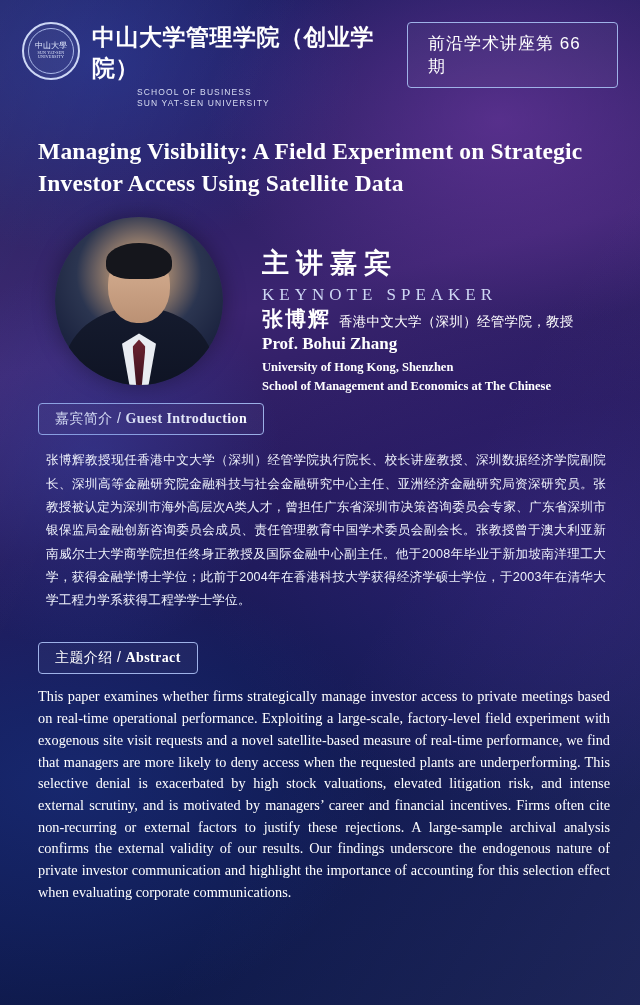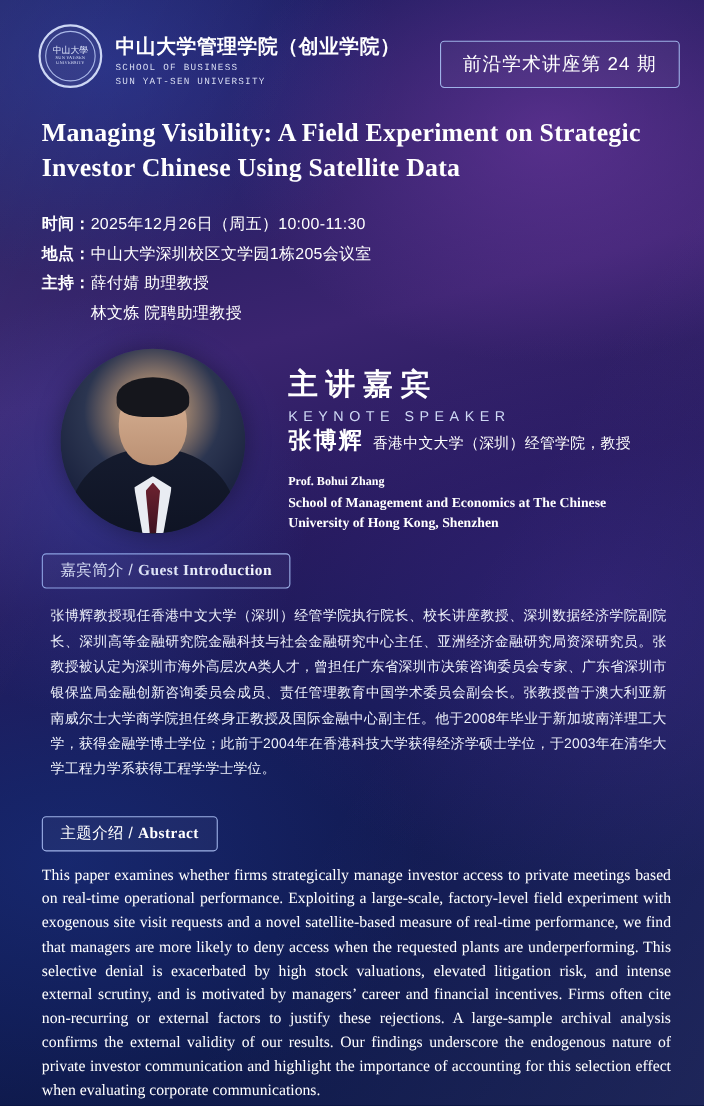--- a/index.html
+++ b/index.html
@@ -40,22 +40,22 @@
     width: 420px; height: 420px;
     border-radius: 50%;
     background: radial-gradient(circle, rgba(60,90,200,0.30), rgba(60,90,200,0) 65%);
     pointer-events: none;
   }
 
   
   .header {
     position: relative;
     display: flex;
-    align-items: flex-end;
-    padding: 22px 22px 0 35px;
+    align-items: flex-start;
+    padding: 22px 22px 0 22px;
   }
   .logo-badge {
     width: 54px; height: 54px;
     border-radius: 50%;
     border: 2px solid #cdd7f5;
     display: flex; align-items: center; justify-content: center;
     flex: 0 0 auto;
     background: rgba(255,255,255,0.05);
   }
   .logo-inner {
@@ -70,32 +70,33 @@
     text-align: center;
   }
   .logo-inner .cn { font-size: 8px; letter-spacing: 0; }
   .logo-inner .en { font-size: 4px; letter-spacing: .2px; }
   .school {
     margin-left: 12px;
     color: #ffffff;
   }
   .school .cn-name {
     font-family: Liberation Mono, monospace;
-    font-size: 18px;
+    font-size: 23px;
     font-weight: bold;
     letter-spacing: .5px;
     color: #ffffff;
   }
   .school .en-name {
-    font-family: Liberation Mono, monospace;
+    font-family: Liberation Sans, sans-serif;
     font-size: 8.5px;
     letter-spacing: 1.1px;
     color: #d7dcf2;
     margin-top: 3px;
     line-height: 1.35;
+    margin-left: 45px;
   }
   .series-badge {
     margin-left: auto;
     border: 1.5px solid #9fb2e8;
     border-radius: 4px;
     padding: 9px 20px;
     color: #ffffff;
     font-family: "Liberation Sans", sans-serif;
     font-size: 17px;
     letter-spacing: 1px;
@@ -183,58 +184,58 @@
     position: absolute;
     left: 50%; top: 26px;
     transform: translateX(-50%);
     width: 66px; height: 36px;
     border-radius: 50% 50% 36% 36%;
     background: #15161c;
   }
 
   .keynote-block {
     position: absolute;
-    left: 262px; top: 18px;
+    left: 262px; top: 32px;
     right: 10px;
   }
   .keynote-cn {
     color: #ffffff;
     font-family: "Liberation Sans", sans-serif;
     font-size: 27px;
     font-weight: bold;
     letter-spacing: 7px;
   }
   .keynote-en {
     color: #cfd8f4;
-    font-family: Liberation Sans, sans-serif;
-    font-size: 13px;
+    font-family: Liberation Serif, serif;
+    font-size: 17px;
     letter-spacing: 5px;
     margin-top: 4px;
   }
   .speaker-name-row {
     color: #ffffff;
     white-space: nowrap;
   }
   .speaker-name-cn {
     font-family: "Liberation Sans", sans-serif;
     font-size: 21px;
     font-weight: bold;
     letter-spacing: 2px;
   }
   .speaker-affil-cn {
     font-family: "Liberation Sans", sans-serif;
     font-size: 13.5px;
     letter-spacing: .3px;
     margin-left: 8px;
   }
   .speaker-name-en {
-    margin-top: 18px;
-    color: #ffffff;
-    font-family: "Liberation Serif", serif;
-    font-size: 11px;
+    margin-top: 1px;
+    color: #ffffff;
+    font-family: "Liberation Serif", serif;
+    font-size: 17px;
     font-weight: bold;
   }
   .speaker-affil-en {
     margin-top: 4px;
     color: #ffffff;
     font-family: "Liberation Serif", serif;
     font-weight: bold;
     font-size: 12.5px;
     line-height: 1.45;
   }
@@ -295,61 +296,47 @@
         <span class="en">SUN YAT-SEN UNIVERSITY</span>
       </div>
     </div>
     <div class="school">
       <div class="cn-name">中山大学管理学院（创业学院）</div>
       <div class="en-name">
         <div>SCHOOL OF BUSINESS</div>
         <div>SUN YAT-SEN UNIVERSITY</div>
       </div>
     </div>
-    <div class="series-badge">前沿学术讲座第 24 期</div>
-  </div>
-
-  
-  <div class="title">Managing Visibility: A Field Experiment on Strategic Investor Chinese Using Satellite Data</div>
-
-  
-  <div class="meta">
-    <div class="row">
-      <span class="label">时间：</span><span>2025年12月26日（周五）10:00-11:30</span>
-    </div>
-    <div class="row">
-      <span class="label">地点：</span><span>中山大学深圳校区文学园1栋205会议室</span>
-    </div>
-    <div class="row">
-      <span class="label">主持：</span><span class="host-lines">
-        <span style="display:block">薛付婧 助理教授</span>
-        <span style="display:block">林文炼 院聘助理教授</span>
-      </span>
-    </div>
-  </div>
+    <div class="series-badge">前沿学术讲座第 66 期</div>
+  </div>
+
+  
+  <div class="title">Managing Visibility: A Field Experiment on Strategic Investor Access Using Satellite Data</div>
+
+  
 
   
   <div class="speaker-area">
     <div class="portrait">
       <div class="suit"></div>
       <div class="head"></div>
       <div class="hair"></div>
       <div class="shirt"></div>
       <div class="tie"></div>
     </div>
     <div class="keynote-block">
       <div class="keynote-cn">主讲嘉宾</div>
       <div class="keynote-en">KEYNOTE SPEAKER</div>
       <div class="speaker-name-row">
         <span class="speaker-name-cn">张博辉</span><span class="speaker-affil-cn">香港中文大学（深圳）经管学院，教授</span>
       </div>
       <div class="speaker-name-en">Prof. Bohui Zhang</div>
       <div class="speaker-affil-en">
+        <div>University of Hong Kong, Shenzhen</div>
         <div>School of Management and Economics at The Chinese</div>
-        <div>University of Hong Kong, Shenzhen</div>
       </div>
     </div>
   </div>
 
   
   <div class="section-head">
     <span>嘉宾简介</span><span> / </span><span class="en">Guest Introduction</span>
   </div>
   <div class="body-text">
     <p>张博辉教授现任香港中文大学（深圳）经管学院执行院长、校长讲座教授、深圳数据经济学院副院长、深圳高等金融研究院金融科技与社会金融研究中心主任、亚洲经济金融研究局资深研究员。张教授被认定为深圳市海外高层次A类人才，曾担任广东省深圳市决策咨询委员会专家、广东省深圳市银保监局金融创新咨询委员会成员、责任管理教育中国学术委员会副会长。张教授曾于澳大利亚新南威尔士大学商学院担任终身正教授及国际金融中心副主任。他于2008年毕业于新加坡南洋理工大学，获得金融学博士学位；此前于2004年在香港科技大学获得经济学硕士学位，于2003年在清华大学工程力学系获得工程学学士学位。</p>

